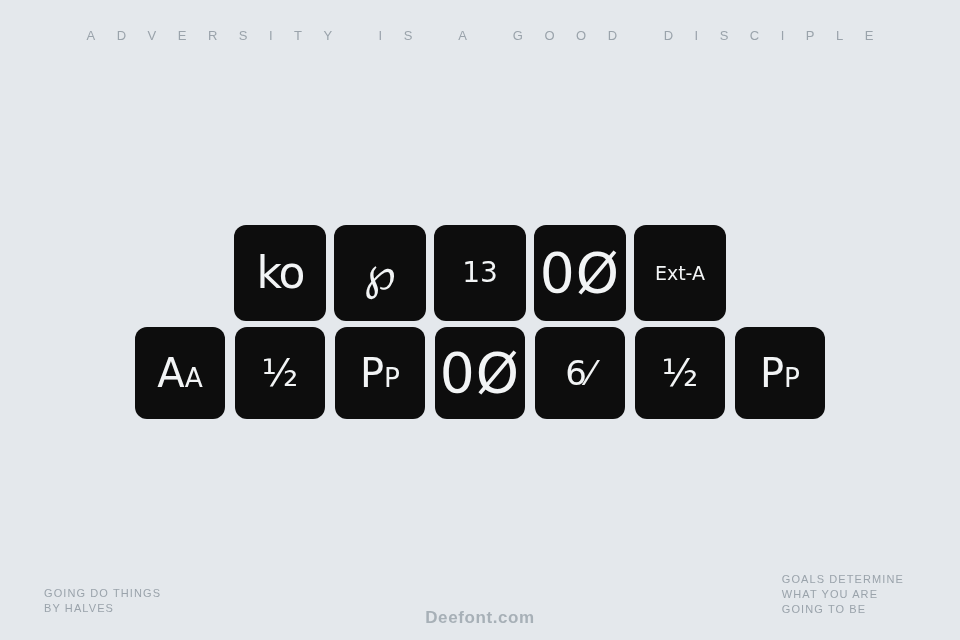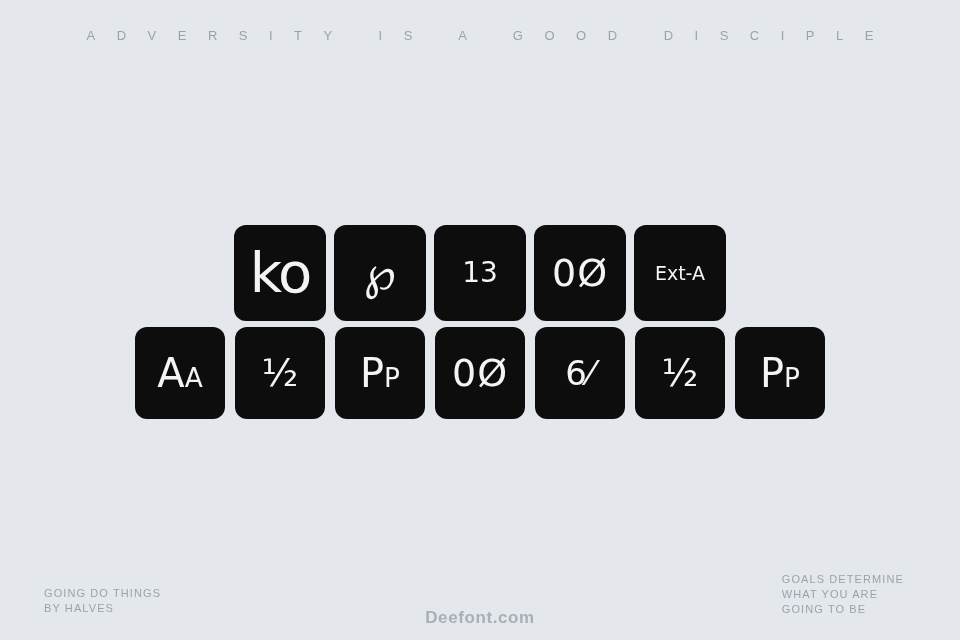--- a/index.html
+++ b/index.html
@@ -76,24 +76,24 @@
     font-family: "DejaVu Sans", sans-serif;
     font-weight: 400;
     line-height: 1;
     display: flex;
     align-items: baseline;
     justify-content: center;
     white-space: nowrap;
   }
 
   
-  .g-lig      { font-size: 56px; letter-spacing: -2px; }
+  .g-lig      { font-size: 44px; letter-spacing: -2px; }
   .g-swash    { font-size: 46px; font-style: italic; font-family: "DejaVu Serif", serif; }
   .g-num      { font-size: 28px; font-weight: 600; letter-spacing: 0px; }
-  .g-zero     { font-size: 38px; font-weight: 500; letter-spacing: 1px; }
+  .g-zero     { font-size: 55px; font-weight: 500; letter-spacing: 1px; }
   .g-tag      { font-size: 19px; font-weight: 500; letter-spacing: 0px; }
   .g-case     { font-size: 40px; font-weight: 500; letter-spacing: 0px; }
   .g-frac     { font-size: 38px; font-weight: 600; }
   .g-kern     { font-size: 40px; font-weight: 500; letter-spacing: -3px; }
   .g-fracslash{ font-size: 34px; font-weight: 600; letter-spacing: 1px; }
 
   
   .sc-major { font-size: 1em; }
   .sc-minor { font-size: 0.66em; }
 

